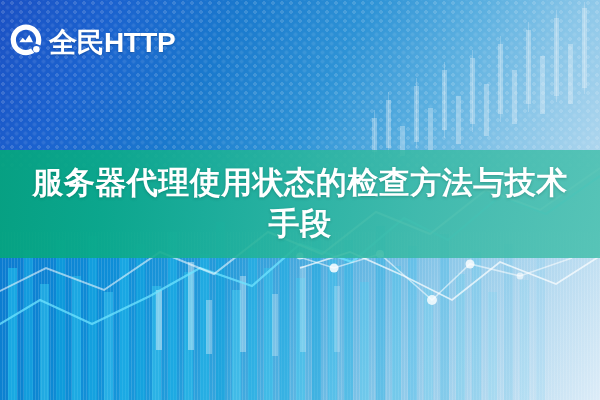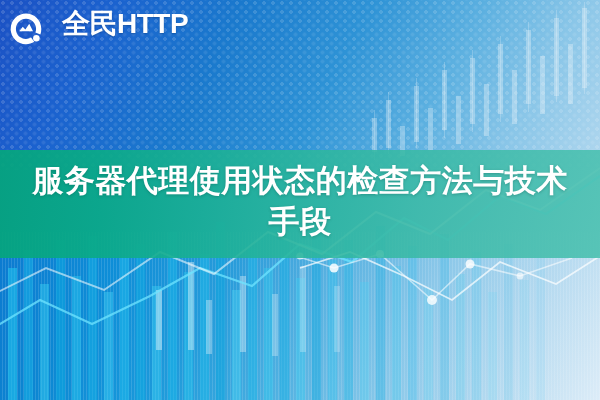--- a/index.html
+++ b/index.html
@@ -73,24 +73,24 @@
     width: 600px;
     height: 400px;
   }
   .chart-svg.top { z-index: 1; }
   .chart-svg.bottom { z-index: 2; }
 
   
   .logo {
     position: absolute;
     left: 8px;
-    top: 10px;
+    top: 21px;
     display: flex;
-    align-items: flex-start;
-    gap: 18px;
+    align-items: flex-end;
+    gap: 5px;
     z-index: 6;
   }
   .logo-mark {
     width: 36px;
     height: 36px;
     display: block;
   }
   .logo-text {
     color: #ffffff;
     font-size: 28px;
@@ -123,21 +123,20 @@
   }
   .title-text {
     color: #ffffff;
     font-size: 31px;
     font-weight: bold;
     line-height: 1.32;
     text-align: center;
     letter-spacing: 0.5px;
     width: 560px;
     text-shadow: 0 1px 3px rgba(0,70,60,0.30);
-    font-family: Liberation Mono, monospace;
   }
 </style>
 </head>
 <body>
 
 <div id="banner">
 
   <div class="bg-base"></div>
   <div class="bg-dots"></div>
 

